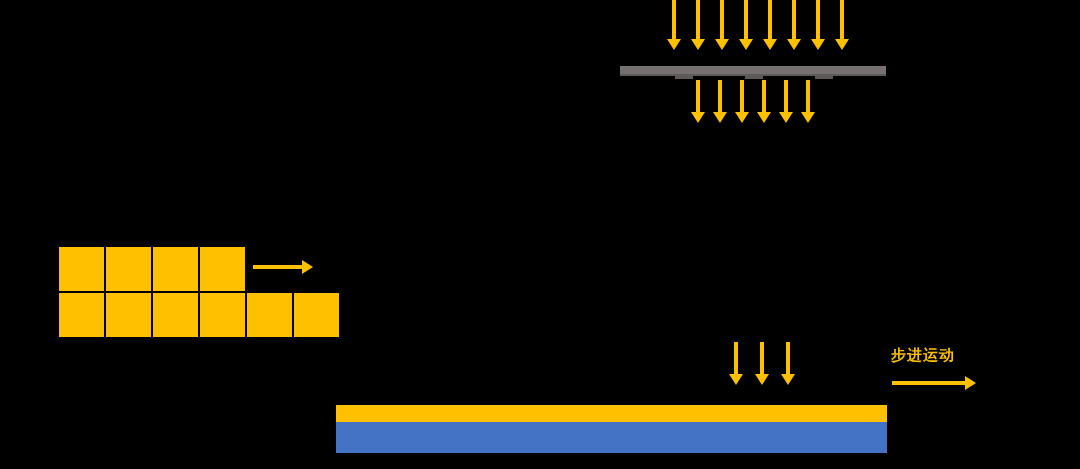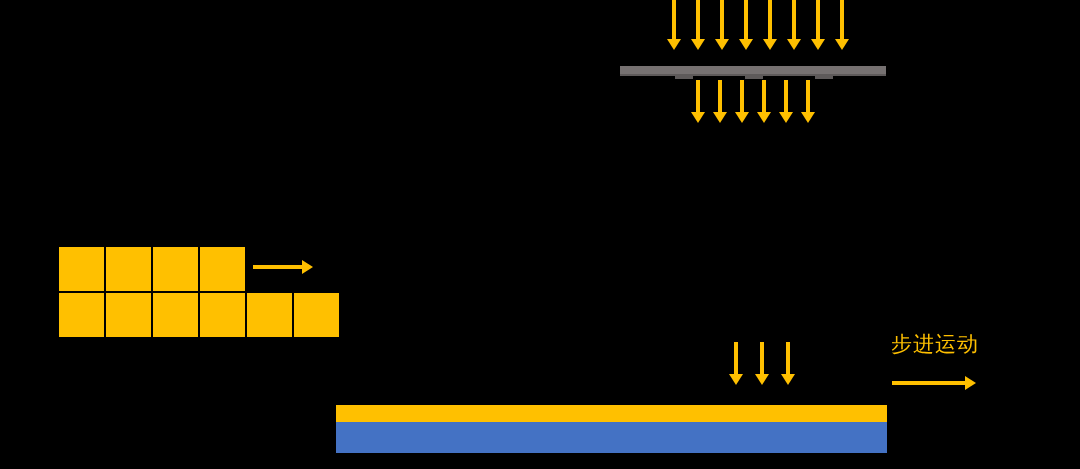--- a/index.html
+++ b/index.html
@@ -60,22 +60,22 @@
   .scan-arrow { left:253px; top:260px; width:60px; }
   .step-arrow { left:892px; top:376px; width:84px; }
 
   
   .wafer { position:absolute; left:336px; top:405px; width:551px; }
   .resist    { height:17px; background:var(--accent,#FFC000); }
   .substrate { height:31px; background:var(--substrate_blue,#4472C4); }
 
   
   .step-label {
-    position:absolute; left:891px; top:332px;
-    color:var(--accent,#FFC000); font-size:21px; font-weight:normal;
+    position:absolute; left:891px; top:347px;
+    color:var(--accent,#FFC000); font-size:15px; font-weight:bold;
     letter-spacing:1px; line-height:1.1; white-space:nowrap;
   }
 </style>
 </head>
 <body>
 
 <div class="stage">
 
   <div class="arrow-group group-incident">
     <div class="v-arrow"></div>

